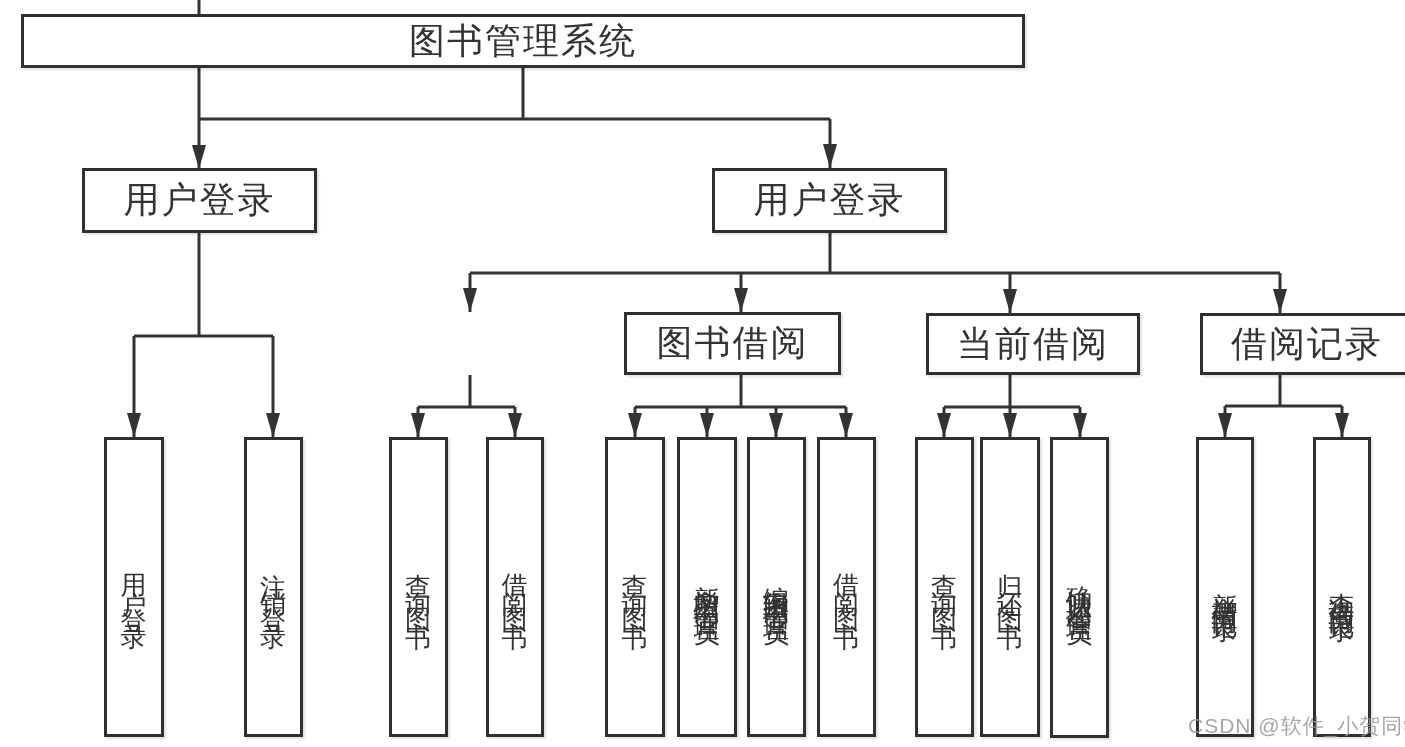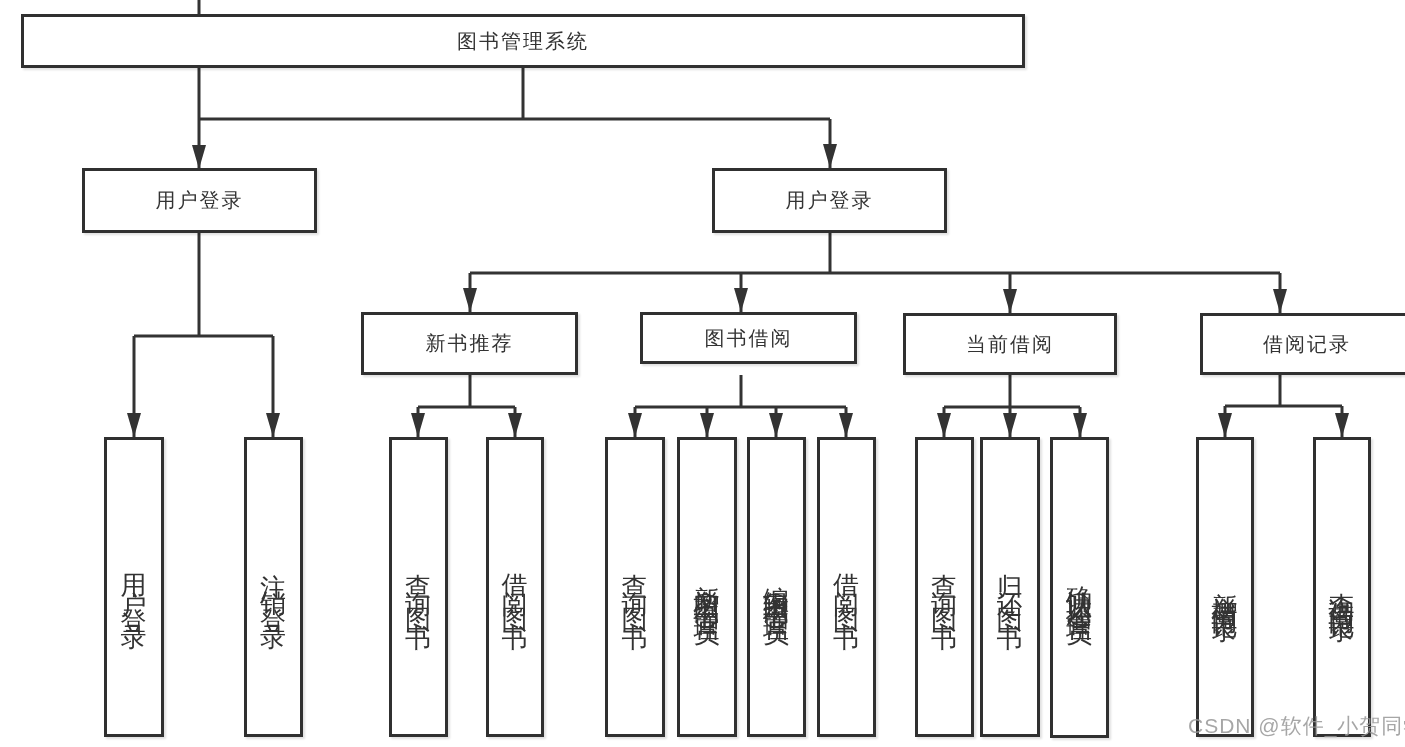--- a/index.html
+++ b/index.html
@@ -15,21 +15,21 @@
   .node{
     position:absolute;
     box-sizing:border-box;
     background:#ffffff;
     border:3px solid #303030;
     display:flex;
     align-items:center;
     justify-content:center;
     z-index:2;
     box-shadow:2px 2px 2px rgba(0,0,0,0.12);
-    font-size:20px;
+    font-size:36px;
     letter-spacing:2px;
     white-space:nowrap;
   }
   .leaf{font-size:26px;}
   .vtext{
     writing-mode:vertical-rl;
     text-orientation:mixed;
     letter-spacing:17px;
     line-height:1;
   }
@@ -108,23 +108,22 @@
       <path d="M1225,406 V437" marker-end="url(#arrow)"></path>
       <path d="M1342,406 V437" marker-end="url(#arrow)"></path>
     </g>
   </svg>
 
   <div class="node" style="left:21px;top:14px;width:1004px;height:54px">图书管理系统</div>
 
   <div class="node" style="left:82px;top:168px;width:235px;height:65px">用户登录</div>
   <div class="node" style="left:712px;top:168px;width:235px;height:65px">用户登录</div>
 
-  <div class="node" style="left:361px;top:312px;width:217px;height:63px">新书推荐</div>
-  <div class="node" style="left:640px;top:312px;width:217px;height:52px">图书借阅</div>
-  <div class="node" style="left:903px;top:313px;width:214px;height:62px">当前借阅</div>
+  <div class="node" style="left:624px;top:312px;width:217px;height:63px">图书借阅</div>
+  <div class="node" style="left:926px;top:313px;width:214px;height:62px">当前借阅</div>
   <div class="node" style="left:1200px;top:313px;width:214px;height:62px">借阅记录</div>
 
   <div class="node leaf" style="left:104px;top:437px;width:60px;height:300px">
     <span class="vtext">用户登录</span>
   </div>
   <div class="node leaf" style="left:244px;top:437px;width:59px;height:300px">
     <span class="vtext">注销登录</span>
   </div>
 
   <div class="node leaf" style="left:389px;top:437px;width:59px;height:300px">

